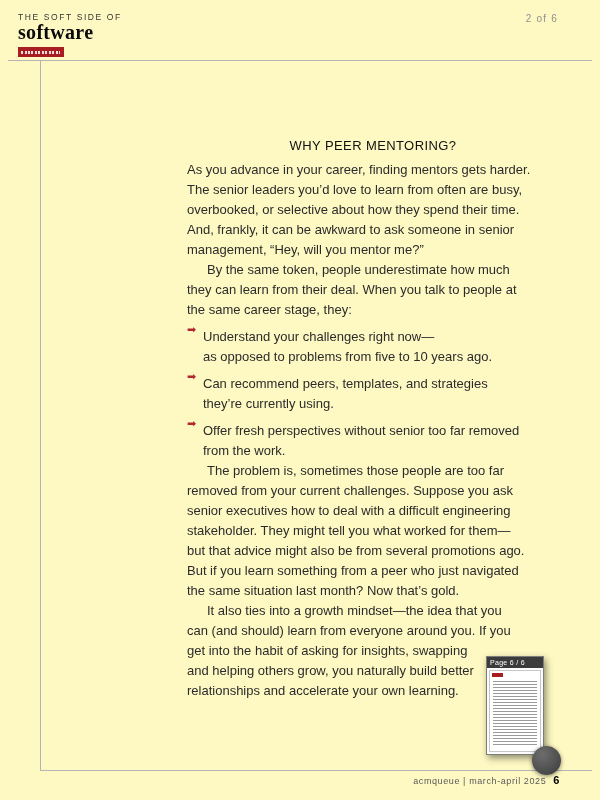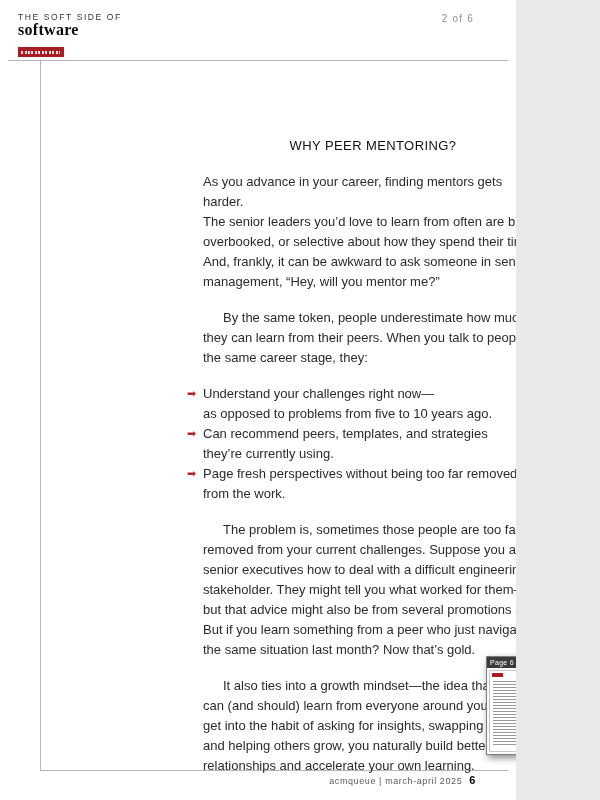--- a/index.html
+++ b/index.html
@@ -1,43 +1,43 @@
 <!DOCTYPE html>
 <html><head>
 <meta charset="utf-8">
 <style>
   html,body{margin:0;padding:0;background:#e9e9e9;}
   .screen{
-    position:relative;width:516px;height:800px;background:#ffffff;
+    position:relative;width:600px;height:800px;background:#fef9c3;
     font-family:"Liberation Sans",sans-serif;color:#2b2b2b;overflow:hidden;
   }
 
   
   .kicker{position:absolute;left:18px;top:12px;font-size:8.5px;letter-spacing:1.6px;color:#333;}
   .brand{position:absolute;left:18px;top:21px;font-family:"Liberation Serif",serif;
-         font-weight:bold;font-size:16px;letter-spacing:.3px;color:#0a0a0a;}
+         font-weight:bold;font-size:20px;letter-spacing:.3px;color:#0a0a0a;}
   .column-tag{position:absolute;left:18px;top:47px;width:46px;height:10px;background:#a81d22;}
   .column-tag::after{content:"";position:absolute;left:3px;right:4px;top:3.5px;height:3px;
          background:repeating-linear-gradient(to right,rgba(255,255,255,.85) 0 2px,transparent 2px 3.5px);}
   .page-indicator{position:absolute;top:13px;right:42px;font-size:10px;letter-spacing:1.2px;color:#8f8f8f;}
 
   
   .rule-top{position:absolute;left:8px;right:8px;top:60px;height:1px;background:#b5b5b5;}
   .rule-left{position:absolute;left:40px;top:60px;height:711px;width:1px;background:#b5b5b5;}
   .rule-bottom{position:absolute;left:40px;right:8px;top:770px;height:1px;background:#b5b5b5;}
 
   
   .article{position:absolute;left:187px;top:136px;width:372px;font-size:13px;line-height:20px;}
   .article h2{margin:0 0 4px 0;font-size:13px;font-weight:normal;letter-spacing:.4px;color:#111;text-align:center;}
-  .article p{margin:16px;white-space:pre-line;}
+  .article p{margin:0;white-space:pre-line;}
   .article p.indent{text-indent:20px;}
   .bullet{display:flex;align-items:flex-start;}
   .bullet .arrow{flex:0 0 16px;color:#b3282d;font-family:"DejaVu Sans",sans-serif;
                  font-size:11px;line-height:20px;}
-  .bullet .btext{flex:1;white-space:pre-line;}
+  .bullet .btext{flex:1;white-space:pre-line;margin-top:7px;}
 
   
   .popup{position:absolute;left:486px;top:656px;width:56px;background:#fcfcfc;
          border:1px solid #7d7d7d;box-shadow:2px 3px 7px rgba(0,0,0,.45);z-index:5;}
   .popup-header{background:#3b3b3b;color:#fff;font-size:7px;line-height:11px;padding:0 3px;
                 letter-spacing:.3px;}
   .thumb{margin:2px;height:80px;background:#ffffff;border:1px solid #c7c7c7;position:relative;}
   .thumb .t-red{position:absolute;left:2px;top:2px;width:11px;height:4px;background:#a81d22;}
   .thumb .t-lines{position:absolute;left:3px;right:3px;top:10px;bottom:4px;
         background:repeating-linear-gradient(to bottom,#9a9a9a 0 1px,transparent 1px 3px);}
@@ -66,36 +66,36 @@
   <div class="rule-bottom"></div>
 
   <div class="article">
     <h2>WHY PEER MENTORING?</h2>
     <p>As you advance in your career, finding mentors gets harder.
 The senior leaders you’d love to learn from often are busy,
 overbooked, or selective about how they spend their time.
 And, frankly, it can be awkward to ask someone in senior
 management, “Hey, will you mentor me?”</p>
     <p class="indent">By the same token, people underestimate how much
-they can learn from their peers. When you talk to people at
+they can learn from their deal. When you talk to people at
 the same career stage, they:</p>
 
     <div class="bullet">
       <span class="arrow">➡</span>
       <span class="btext">Understand your challenges right now—
 as opposed to problems from five to 10 years ago.</span>
     </div>
     <div class="bullet">
       <span class="arrow">➡</span>
       <span class="btext">Can recommend peers, templates, and strategies
 they’re currently using.</span>
     </div>
     <div class="bullet">
       <span class="arrow">➡</span>
-      <span class="btext">Page fresh perspectives without being too far removed
+      <span class="btext">Offer fresh perspectives without senior too far removed
 from the work.</span>
     </div>
 
     <p class="indent">The problem is, sometimes those people are too far
 removed from your current challenges. Suppose you ask
 senior executives how to deal with a difficult engineering
 stakeholder. They might tell you what worked for them—
 but that advice might also be from several promotions ago.
 But if you learn something from a peer who just navigated
 the same situation last month? Now that’s gold.</p>

